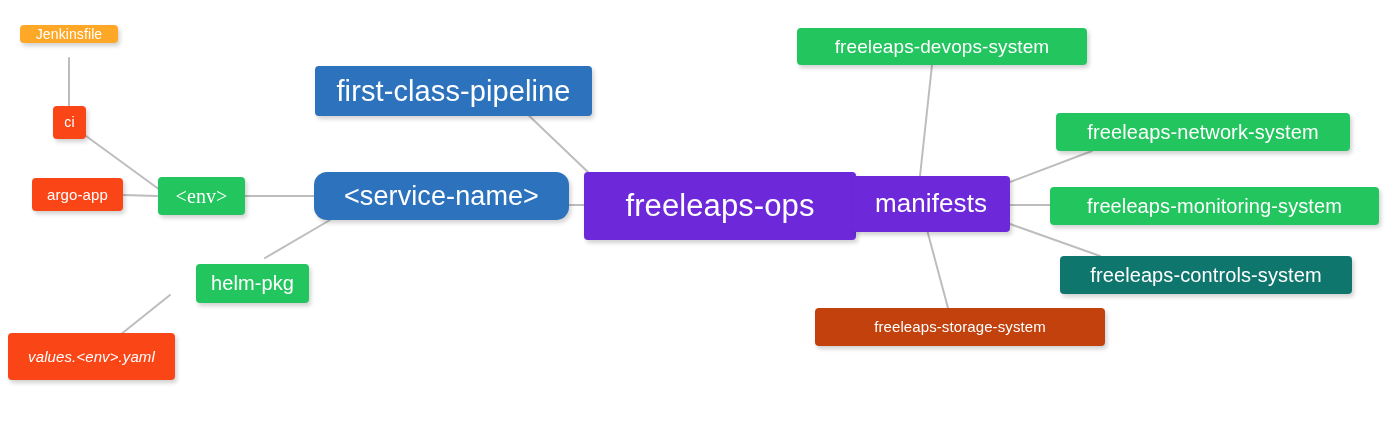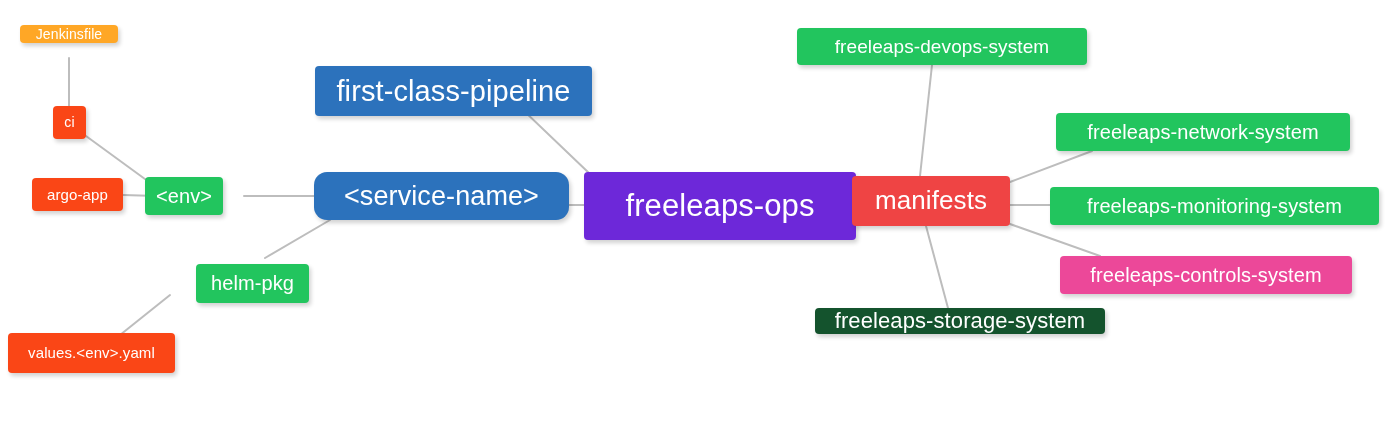--- a/index.html
+++ b/index.html
@@ -69,50 +69,50 @@
   <div id="nodes">
       <div class="node" style="left: 20px; top: 25px; width: 98px; height: 18px; background: rgb(255, 167, 38); font-size: 14px;">
         <span>Jenkinsfile</span>
       </div>
       <div class="node" style="left: 53px; top: 106px; width: 33px; height: 33px; background: rgb(250, 70, 22); font-size: 14px;">
         <span>ci</span>
       </div>
       <div class="node" style="left: 32px; top: 178px; width: 91px; height: 33px; background: rgb(250, 70, 22); font-size: 15px; justify-content: center;">
         <span>argo-app</span>
       </div>
-      <div class="node" style="left: 145px; top: 177px; width: 78px; height: 38px; background: rgb(34, 197, 94); font-size: 20px;">
+      <div class="node" style="left: 158px; top: 177px; width: 87px; height: 38px; background: rgb(34, 197, 94); font-size: 20px; font-family: Liberation Serif, serif;">
         <span>&lt;env&gt;</span>
       </div>
       <div class="node" style="left: 152px; top: 264px; width: 113px; height: 39px; background: rgb(34, 197, 94); font-size: 20px; margin-left: 44px;">
         <span>helm-pkg</span>
       </div>
-      <div class="node" style="left: 8px; top: 333px; width: 167px; height: 40px; background: rgb(250, 70, 22); font-size: 15px;">
+      <div class="node" style="left: 8px; top: 333px; width: 167px; height: 47px; background: rgb(250, 70, 22); font-size: 15px; font-style: italic;">
         <span>values.&lt;env&gt;.yaml</span>
       </div>
       <div class="node" style="left: 315px; top: 38px; width: 277px; height: 50px; background: rgb(44, 114, 188); font-size: 29px; margin-top: 28px;">
         <span>first-class-pipeline</span>
       </div>
       <div class="node" style="left: 314px; top: 172px; width: 255px; height: 48px; background: rgb(44, 114, 188); font-size: 27px; border-radius: 13px;">
         <span>&lt;service-name&gt;</span>
       </div>
       <div class="node" style="left: 584px; top: 172px; width: 272px; height: 68px; background: #6d28d9; font-size: 31px;">
         <span>freeleaps-ops</span>
       </div>
-      <div class="node" style="left: 852px; top: 176px; width: 158px; height: 50px; background: #ef4444; font-size: 26px;">
+      <div class="node" style="left: 852px; top: 176px; width: 158px; height: 56px; background: #6d28d9; font-size: 26px;">
         <span>manifests</span>
       </div>
       <div class="node" style="left: 797px; top: 28px; width: 290px; height: 37px; background: rgb(34, 197, 94); font-size: 19px;">
         <span>freeleaps-devops-system</span>
       </div>
       <div class="node" style="left: 1056px; top: 113px; width: 294px; height: 38px; background: rgb(34, 197, 94); font-size: 20px; align-items: center;">
         <span>freeleaps-network-system</span>
       </div>
       <div class="node" style="left: 1050px; top: 187px; width: 329px; height: 38px; background: rgb(34, 197, 94); font-size: 20px;">
         <span>freeleaps-monitoring-system</span>
       </div>
-      <div class="node" style="left: 1060px; top: 256px; width: 292px; height: 38px; background: #ec4899; font-size: 20px;">
+      <div class="node" style="left: 1060px; top: 256px; width: 292px; height: 38px; background: #0f766e; font-size: 20px;">
         <span>freeleaps-controls-system</span>
       </div>
-      <div class="node" style="left: 815px; top: 308px; width: 290px; height: 26px; background: #14532d; font-size: 22px;">
+      <div class="node" style="left: 815px; top: 308px; width: 290px; height: 38px; background: #c2410c; font-size: 15px;">
         <span>freeleaps-storage-system</span>
       </div>
     </div>
 </div>
 
 </body></html>

